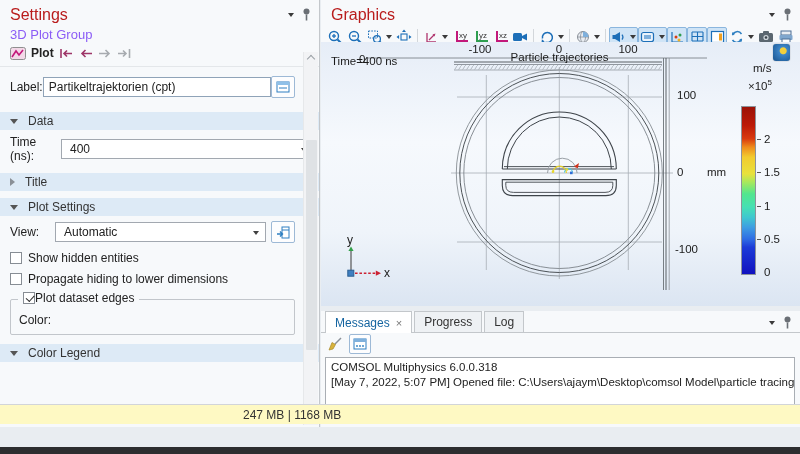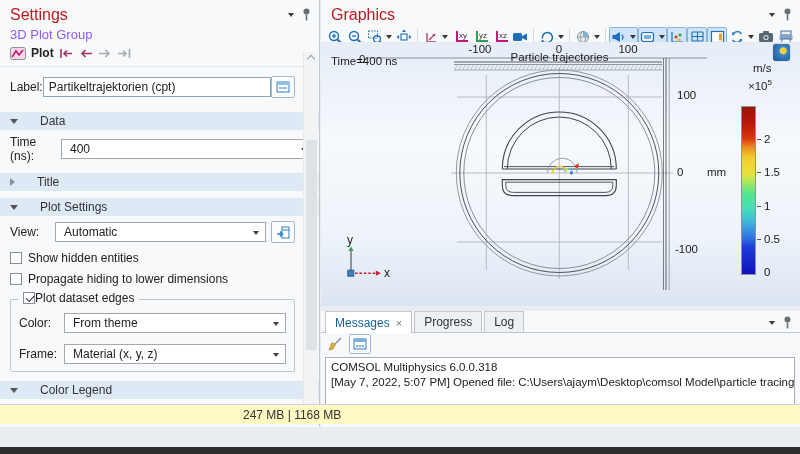--- a/index.html
+++ b/index.html
@@ -28,21 +28,21 @@
   
   .settings{position:absolute;left:0;top:0;width:320px;height:427px;background:#f7f9fb;
             border-right:1px solid #c3c7cb;overflow:hidden}
   .panel-title{color:#b91c1c;font-size:16px;padding:6px 10px 0}
   .subtitle{color:#8b5cf6;font-size:13px;padding:3px 10px 1px}
   .plot-row{display:flex;align-items:center;gap:5px;padding:3px 10px 6px;border-bottom:1px solid #e4e7ea}
   .plot-row .lbl{font-weight:bold;color:#222}
   .label-row{display:flex;align-items:center;gap:0;padding:9px 24px 7px 10px}
   .label-input{flex:1;height:20px;border:1px solid #8fa3b8;background:#fff;
                font:12px "Liberation Sans",sans-serif;padding:0 5px;color:#222}
-  .sec{display:flex;align-items:center;gap:22px;background:#ddeaf6;padding:3px 10px;height:18px;margin-top:7px}
+  .sec{display:flex;align-items:center;gap:10px;background:#ddeaf6;padding:3px 10px;height:18px;margin-top:7px}
   .sec span.t{color:#333}
   .row{display:flex;align-items:center;gap:5px;padding:3px 24px 3px 10px;margin-top:2px}
   .row .cap{flex:none}
   .cap.w46{width:46px}.cap.w40{width:40px}
   .cbrow{display:flex;align-items:center;gap:6px;padding:2px 10px;margin-top:3px}
   .gbox{border:1px solid #c2c6cb;border-radius:2px;margin:11px 24px 2px 10px;padding:5px 0 4px;position:relative}
   .gbox .legend{position:absolute;top:-8px;left:7px;background:#f7f9fb;display:flex;gap:0;
                 align-items:center;padding:0 5px;line-height:12px}
   .gbox .row{padding:3px 8px;margin-top:5px}
   .vsb{position:absolute;left:303px;top:52px;width:15px;height:373px;background:#f2f3f5;border-left:1px solid #e6e8ea}
@@ -190,29 +190,20 @@
       <span class="cb"></span>
       <span>Propagate hiding to lower dimensions</span>
     </div>
     <div class="gbox">
       <div class="legend">
         <span class="cb on"></span>
         <span>Plot dataset edges</span>
       </div>
       <div class="row">
         <span class="cap w40">Color:</span>
-        <span class="select">
-            <span>From theme</span>
-          </span>
-      </div>
-      <div class="row">
-        <span class="cap w40">Frame:</span>
-        <span class="select">
-            <span>Material  (x, y, z)</span>
-          </span>
       </div>
     </div>
 
     <div class="sec" style="margin-top:9px">
       <span class="tri-d"></span>
       <span class="t">Color Legend</span>
     </div>
 
     <div class="vsb">
       <span class="chu"></span>

